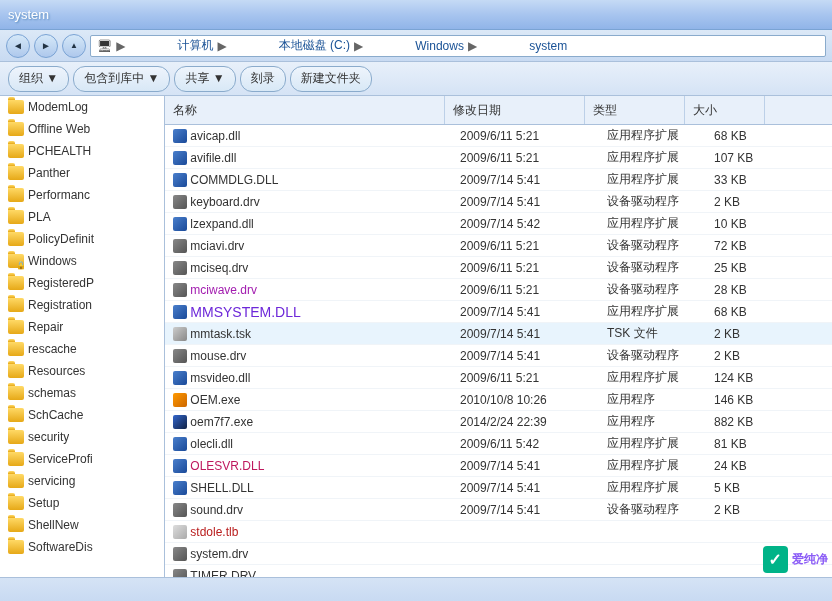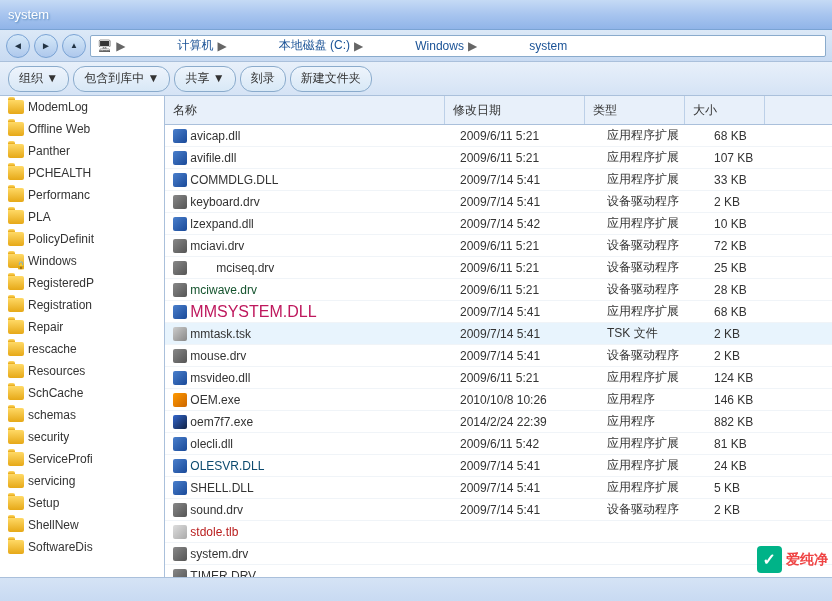--- a/index.html
+++ b/index.html
@@ -281,22 +281,22 @@
       color: #fff;
       font-size: 16px;
       font-weight: bold;
       padding: 4px 6px;
       border-radius: 4px;
       display: flex;
       align-items: center;
       justify-content: center;
     }
     .watermark-text {
-      color: #ef4444;
-      font-size: 14px;
+      color: #8b5cf6;
+      font-size: 12px;
       font-weight: bold;
     }
 
     
     ::-webkit-scrollbar { width: 12px; }
     ::-webkit-scrollbar-track { background: #f0f4f8; }
     ::-webkit-scrollbar-thumb { background: #aac0db; border-radius: 2px; }
   </style>
 </head>
 <body>
@@ -336,25 +336,25 @@
   <div class="sidebar-item">
         <span class="folder-icon"></span>
         <span class="sidebar-label">ModemLog</span>
       </div>
       <div class="sidebar-item">
         <span class="folder-icon"></span>
         <span class="sidebar-label">Offline Web</span>
       </div>
       <div class="sidebar-item">
         <span class="folder-icon"></span>
+        <span class="sidebar-label">PCHEALTH</span>
+      </div>
+      <div class="sidebar-item">
+        <span class="folder-icon"></span>
         <span class="sidebar-label">Panther</span>
-      </div>
-      <div class="sidebar-item">
-        <span class="folder-icon"></span>
-        <span class="sidebar-label">PCHEALTH</span>
       </div>
       <div class="sidebar-item">
         <span class="folder-icon"></span>
         <span class="sidebar-label">Performanc</span>
       </div>
       <div class="sidebar-item">
         <span class="folder-icon"></span>
         <span class="sidebar-label">PLA</span>
       </div>
       <div class="sidebar-item">
@@ -380,25 +380,25 @@
       <div class="sidebar-item">
         <span class="folder-icon"></span>
         <span class="sidebar-label">rescache</span>
       </div>
       <div class="sidebar-item">
         <span class="folder-icon"></span>
         <span class="sidebar-label">Resources</span>
       </div>
       <div class="sidebar-item">
         <span class="folder-icon"></span>
+        <span class="sidebar-label">schemas</span>
+      </div>
+      <div class="sidebar-item">
+        <span class="folder-icon"></span>
         <span class="sidebar-label">SchCache</span>
-      </div>
-      <div class="sidebar-item">
-        <span class="folder-icon"></span>
-        <span class="sidebar-label">schemas</span>
       </div>
       <div class="sidebar-item">
         <span class="folder-icon"></span>
         <span class="sidebar-label">security</span>
       </div>
       <div class="sidebar-item">
         <span class="folder-icon"></span>
         <span class="sidebar-label">ServiceProfi</span>
       </div>
       <div class="sidebar-item">
@@ -459,33 +459,33 @@
           <div class="file-cell col-type">应用程序扩展</div>
           <div class="file-cell col-size">10 KB</div>
         </div>
         <div class="file-row">
           <div class="file-name-cell"><span class="icon-drv"></span>&nbsp;<span style="font-size: 12px; color: rgb(51, 51, 51);">mciavi.drv</span></div>
           <div class="file-cell col-date">2009/6/11 5:21</div>
           <div class="file-cell col-type">设备驱动程序</div>
           <div class="file-cell col-size">72 KB</div>
         </div>
         <div class="file-row">
-          <div class="file-name-cell"><span class="icon-drv"></span>&nbsp;<span style="font-size: 12px; color: rgb(51, 51, 51); margin-left: 26px;">mciseq.drv</span></div>
+          <div class="file-name-cell"><span class="icon-drv"></span>&nbsp;<span style="font-size: 12px; color: rgb(51, 51, 51);">mciseq.drv</span></div>
           <div class="file-cell col-date">2009/6/11 5:21</div>
           <div class="file-cell col-type">设备驱动程序</div>
           <div class="file-cell col-size">25 KB</div>
         </div>
         <div class="file-row">
-          <div class="file-name-cell"><span class="icon-drv"></span>&nbsp;<span style="font-size: 12px; color: #14532d;">mciwave.drv</span></div>
+          <div class="file-name-cell"><span class="icon-drv"></span>&nbsp;<span style="font-size: 12px; color: #a21caf;">mciwave.drv</span></div>
           <div class="file-cell col-date">2009/6/11 5:21</div>
           <div class="file-cell col-type">设备驱动程序</div>
           <div class="file-cell col-size">28 KB</div>
         </div>
         <div class="file-row">
-          <div class="file-name-cell"><span class="icon-dll"></span>&nbsp;<span style="font-size: 16px; color: #be185d;">MMSYSTEM.DLL</span></div>
+          <div class="file-name-cell"><span class="icon-dll"></span>&nbsp;<span style="font-size: 14px; color: #6d28d9;">MMSYSTEM.DLL</span></div>
           <div class="file-cell col-date">2009/7/14 5:41</div>
           <div class="file-cell col-type">应用程序扩展</div>
           <div class="file-cell col-size">68 KB</div>
         </div>
         <div class="file-row highlighted">
           <div class="file-name-cell"><span class="icon-tsk"></span>&nbsp;<span style="font-size: 12px; color: rgb(51, 51, 51);">mmtask.tsk</span></div>
           <div class="file-cell col-date">2009/7/14 5:41</div>
           <div class="file-cell col-type">TSK 文件</div>
           <div class="file-cell col-size">2 KB</div>
         </div>
@@ -513,21 +513,21 @@
           <div class="file-cell col-type">应用程序</div>
           <div class="file-cell col-size">882 KB</div>
         </div>
         <div class="file-row">
           <div class="file-name-cell"><span class="icon-dll"></span>&nbsp;<span style="font-size: 12px; color: rgb(51, 51, 51);">olecli.dll</span></div>
           <div class="file-cell col-date">2009/6/11 5:42</div>
           <div class="file-cell col-type">应用程序扩展</div>
           <div class="file-cell col-size">81 KB</div>
         </div>
         <div class="file-row">
-          <div class="file-name-cell"><span class="icon-dll"></span>&nbsp;<span style="font-size: 12px; color: #0c4a6e;">OLESVR.DLL</span></div>
+          <div class="file-name-cell"><span class="icon-dll"></span>&nbsp;<span style="font-size: 12px; color: #be185d;">OLESVR.DLL</span></div>
           <div class="file-cell col-date">2009/7/14 5:41</div>
           <div class="file-cell col-type">应用程序扩展</div>
           <div class="file-cell col-size">24 KB</div>
         </div>
         <div class="file-row">
           <div class="file-name-cell"><span class="icon-dll"></span>&nbsp;<span style="font-size: 12px; color: rgb(51, 51, 51);">SHELL.DLL</span></div>
           <div class="file-cell col-date">2009/7/14 5:41</div>
           <div class="file-cell col-type">应用程序扩展</div>
           <div class="file-cell col-size">5 KB</div>
         </div>

